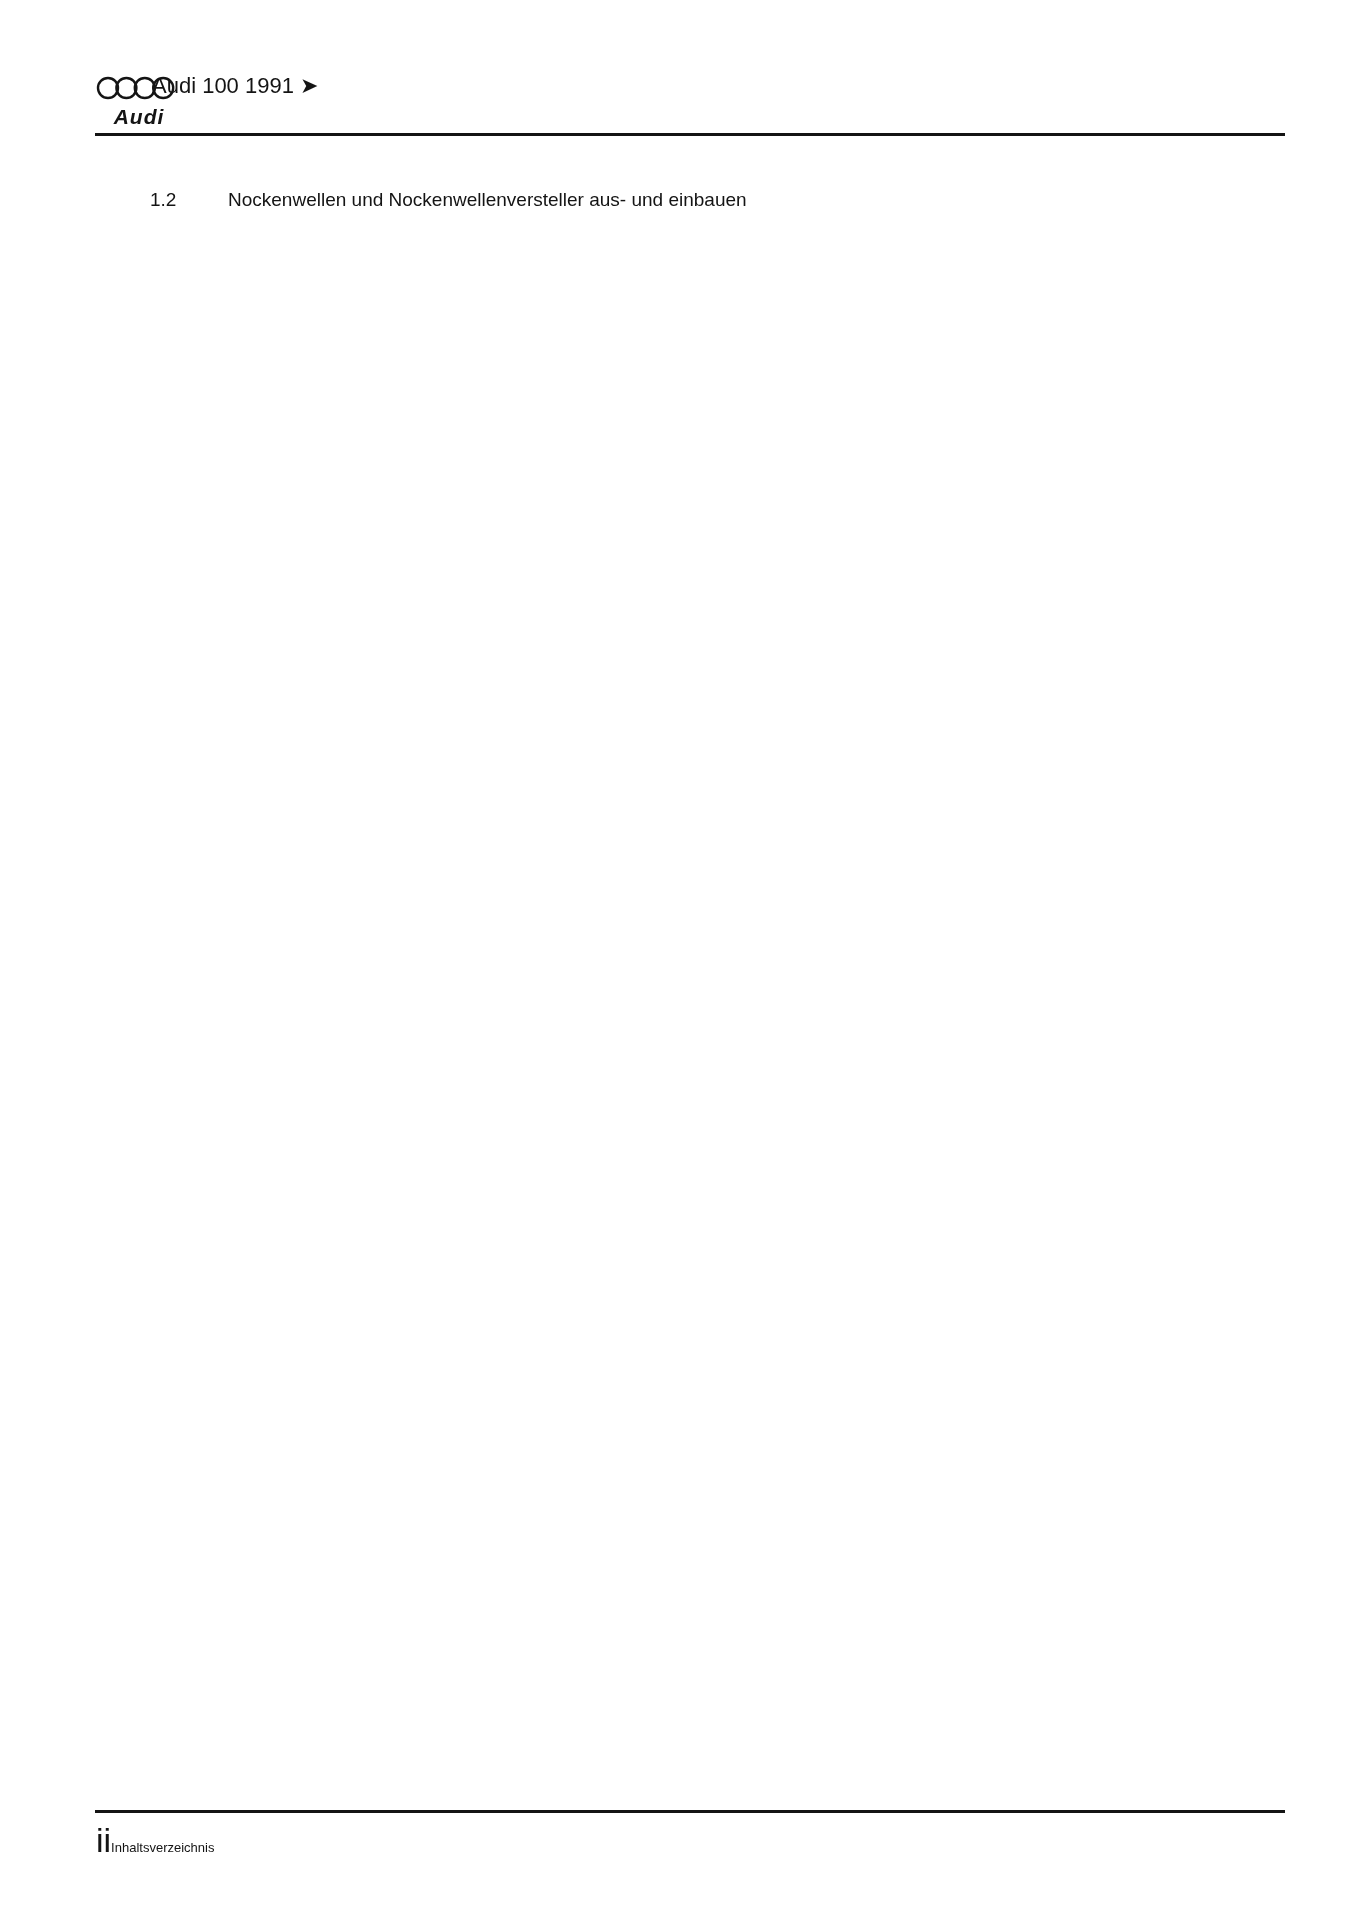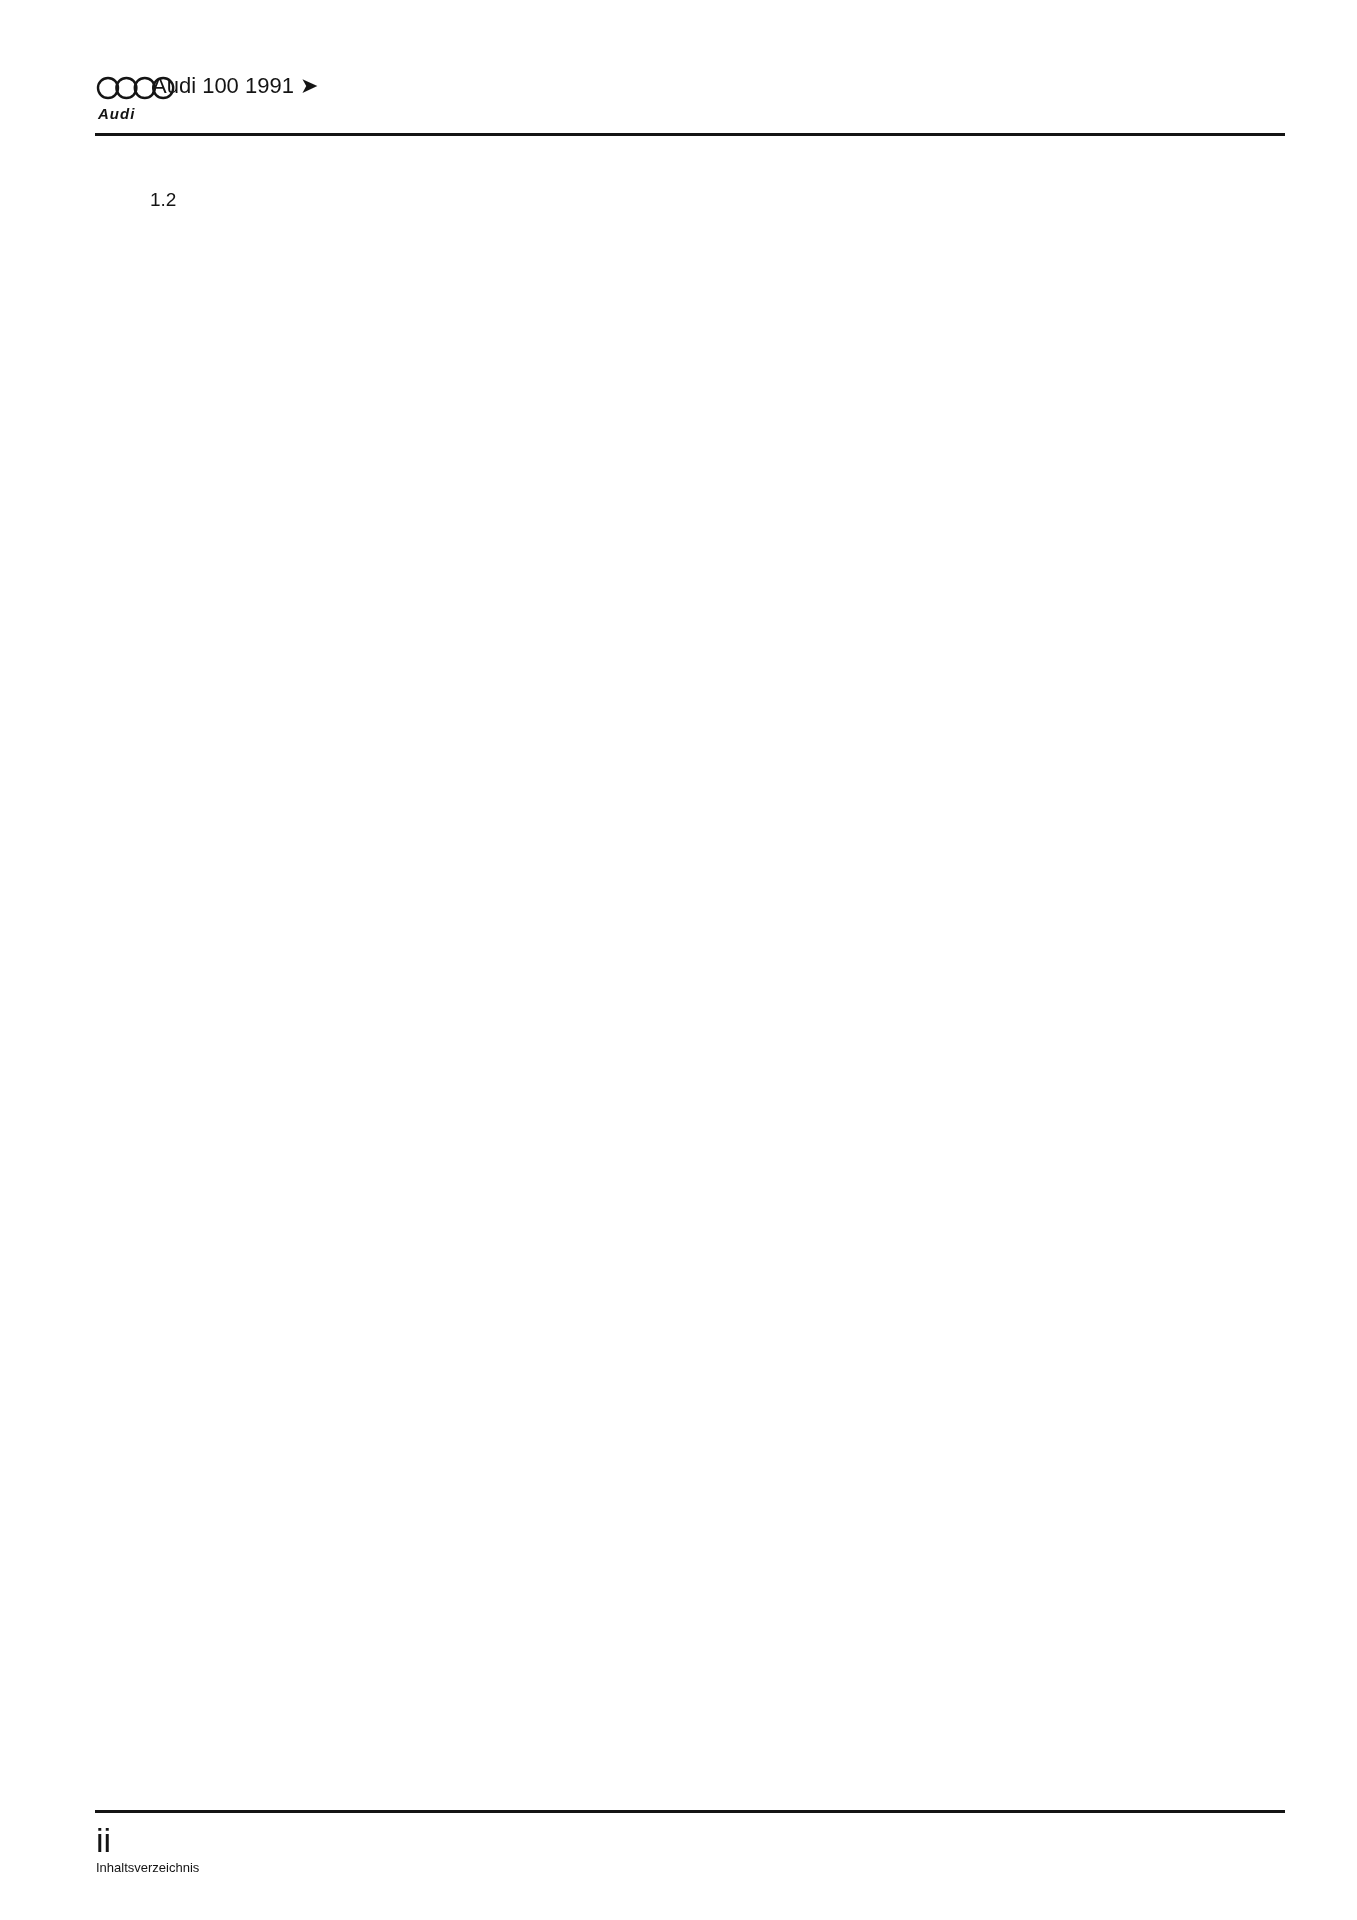--- a/index.html
+++ b/index.html
@@ -8,41 +8,41 @@
     width:1357px;height:1920px;
     background:#ffffff;
     color:#141414;
     font-family:"Liberation Sans", sans-serif;
     overflow:hidden;
   }
   
   .logo{position:absolute;left:96px;top:72px;width:84px;}
   .logo svg{display:block;}
   .wordmark{
-    font-weight:bold;font-style:italic;font-size:15px;letter-spacing:1px;
-    margin-top:1px;margin-left:2px;
+    font-weight:bold;font-style:italic;font-size:21px;letter-spacing:1px;
+    margin-top:1px;margin-left:2px;text-align:center;
   }
   .header-text{position:absolute;left:152px;top:72px;line-height:27px;}
   .header-line{font-size:22px;font-weight:normal;white-space:nowrap;}
   .rule{position:absolute;left:95px;width:1190px;height:3px;background:#141414;}
   .header-rule{top:133px;}
   .footer-rule{top:1810px;}
   
   .toc{position:absolute;left:95px;top:186px;width:1086px;}
   .toc-row{display:flex;align-items:baseline;font-size:19px;line-height:27px;}
   .block-entries .toc-row{padding-left:55px;}
   .toc-row .num{flex:none;width:78px;}
   .toc-row .title{flex:none;white-space:nowrap;}
   .toc-row .dots{
     flex:1 1 auto;overflow:hidden;white-space:nowrap;
     letter-spacing:1px;margin:0 2px 0 4px;
   }
   .toc-row .page{flex:none;min-width:46px;text-align:right;}
   
-  .footer{position:absolute;left:96px;top:1820px;display:flex;align-items:baseline;flex-direction:column;}
+  .footer{position:absolute;left:96px;top:1820px;display:flex;align-items:baseline;}
   .footer-page{font-size:34px;line-height:40px;}
   .footer-text{font-size:13px;}
 </style>
 </head>
 <body>
 
 <div class="page">
 
   <div class="logo">
     <span>
@@ -57,20 +57,21 @@
   </div>
   <div class="header-text">
     <div class="header-line">Audi 100 1991 ➤</div>
   </div>
   <div class="rule header-rule"></div>
 
   <div class="toc" id="toc">
       <div class="block-entries">
         <div class="toc-row">
           <span class="num">1.2</span>
+          <span class="title">Nockenwellen und Nockenwellenversteller aus- und einbauen</span>
           <span class="dots"> . . . . . . . . . . . . . . . . . . . . . . . . . . . . . . . . . . . . . . . . . . . . . . . . . . . . . . . . . . . . . . . . . . . . . . . . . . . . . . . . . . . . . . . . . . . . . . . . . . . . . . . . . . . . . . . . . . . . . . . . . . . . . . . . . . . . . . . . . . . . . . . . . . . . . . . . . . . . . . . . . . . . . . . . . . . . . . . . . . . . . . . . . . . . . . . . . . . . . . . . . . . . . . . . . . . . . . . . . . . .</span>
           <span class="page">107</span>
         </div>
       </div>
     </div>
 
   <div class="rule footer-rule"></div>
   <div class="footer">
     <span class="footer-page">ii</span>
     <span class="footer-text">Inhaltsverzeichnis</span>

